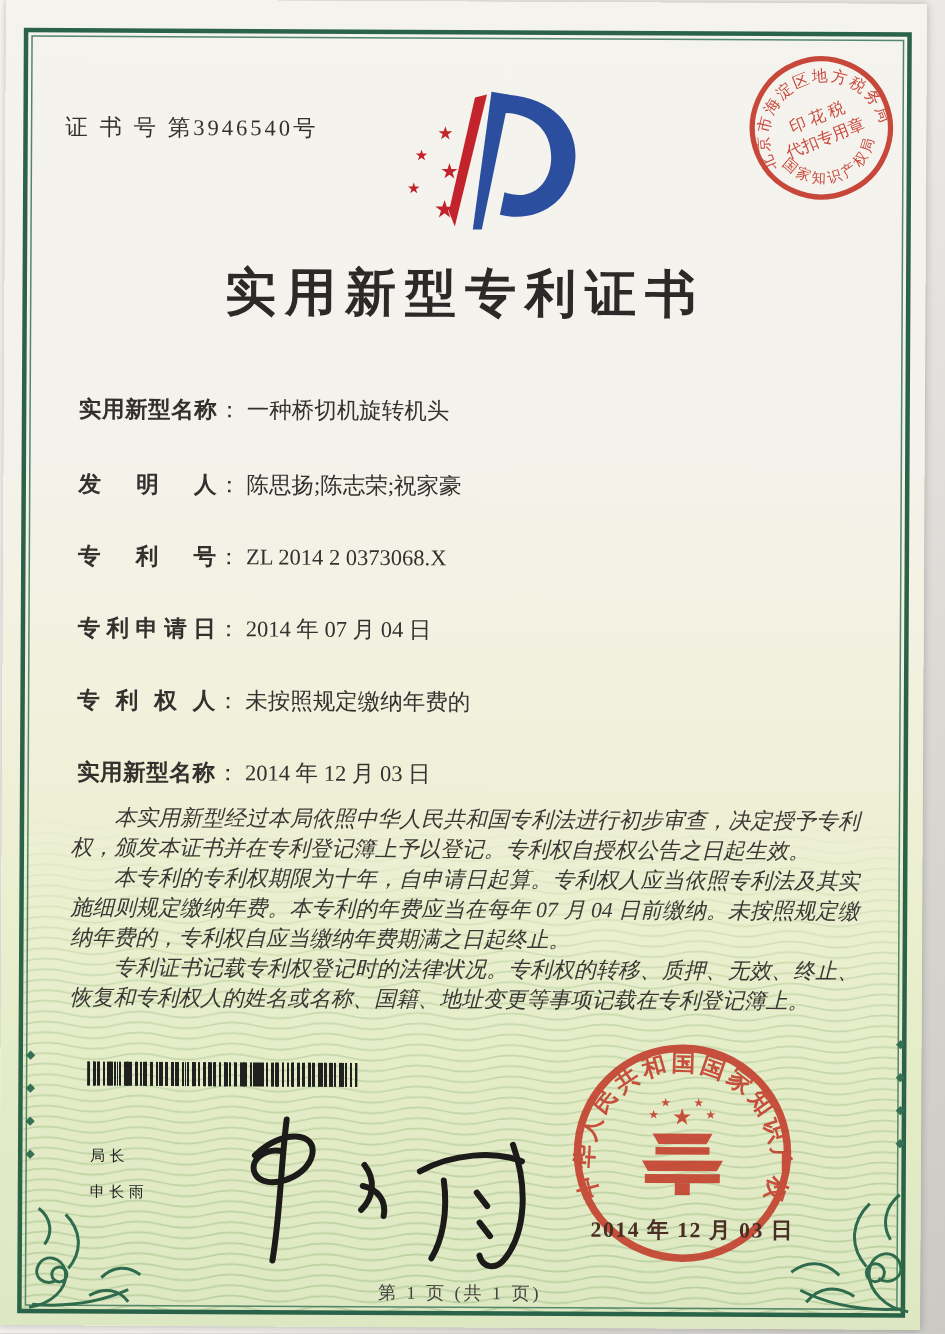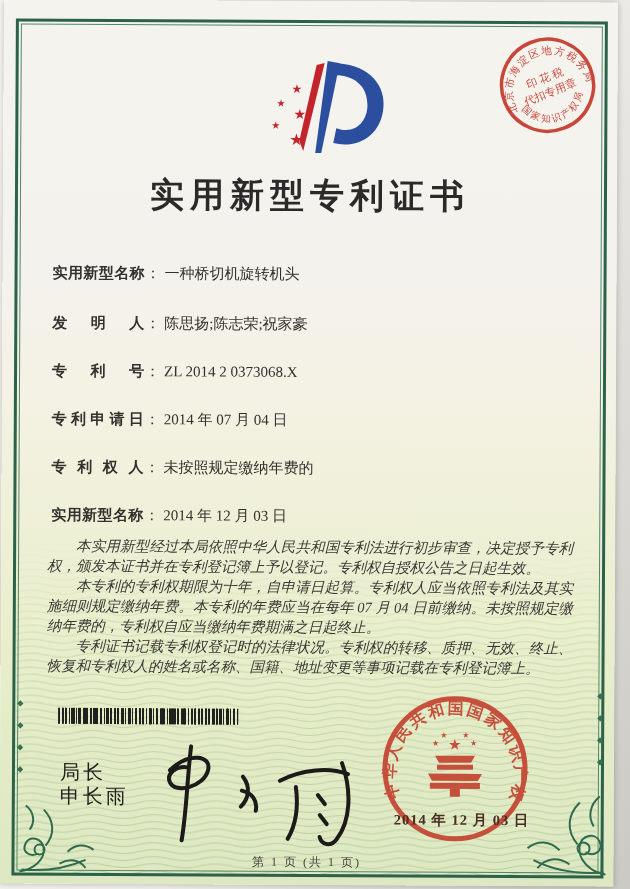--- a/index.html
+++ b/index.html
@@ -21,21 +21,21 @@
   .field-label{display:inline-block;width:92px;text-align:justify;text-align-last:justify;vertical-align:top;font-weight:bold;}
   .field-colon{margin:0 4px 0 1px;}
   .paras{left:46px;top:536px;width:526px;font-size:14.5px;line-height:20px;color:#3a3834;
          text-align:justify;font-style:italic;}
   .paras p{margin:0;text-indent:2em;}
   .barcode{left:58px;top:708px;width:180px;height:16px;
     background:
       repeating-linear-gradient(90deg,#20201e 0 1.5px,transparent 1.5px 3.5px),
       repeating-linear-gradient(90deg,#20201e 0 1px,transparent 1px 6.5px),
       repeating-linear-gradient(90deg,transparent 0 4px,#20201e 4px 6px,transparent 6px 11px);}
-  .director{left:60px;top:760px;font-size:20px;line-height:24px;letter-spacing:3px;color:#22211f;
+  .director{left:60px;top:760px;font-size:10px;line-height:24px;letter-spacing:3px;color:#22211f;
             font-family:"Liberation Sans","DejaVu Sans",sans-serif;}
   .signature{left:146px;top:740px;}
   .issue-seal{left:380px;top:692px;}
   .seal-date{left:394px;top:809px;font-size:14.5px;letter-spacing:1px;color:#4a2d24;font-weight:bold;}
   .tax-stamp{left:494px;top:33px;transform:rotate(-22deg);opacity:.92;}
   .logo{left:250px;top:48px;}
   .footer{left:0;right:0;top:853px;text-align:center;font-size:12px;letter-spacing:2px;color:#44423e;}
   .corner{pointer-events:none;}
   .edge-orn{display:flex;flex-direction:column;gap:14px;color:#357052;font-size:8px;line-height:8px;}
   .edge-left{left:17px;top:700px;}
@@ -59,20 +59,21 @@
         </linearGradient>
         <mask id="m">
             <rect width="584" height="336" fill="url(#fade)"></rect>
           </mask>
       </defs>
       <rect width="584" height="336" fill="url(#wv)" mask="url(#m)"></rect>
     </svg>
 
     <div class="frame"></div>
 
+    <div class="abs cert-number">证 书 号 第3946540号</div>
 
     <svg class="abs logo" width="150" height="118" viewBox="0 0 150 118">
       <g>
         <polygon points="63,16 71,14 50,102 46,92" fill="#c3242b"></polygon>
         <polygon points="74,12 86,14 68,104 62,104" fill="#2b4e9e"></polygon>
         <path d="M84,14 C118,16 132,38 130,58 C128,86 104,100 80,94 L83,79 C102,86 114,72 114,56 C114,36 100,26 80,26 Z" fill="#2b4e9e"></path>
       </g>
       <g fill="#c3242b" font-family="'DejaVu Sans',sans-serif">
         <text x="38" y="44" font-size="12">★</text>
         <text x="23" y="58" font-size="10">★</text>

